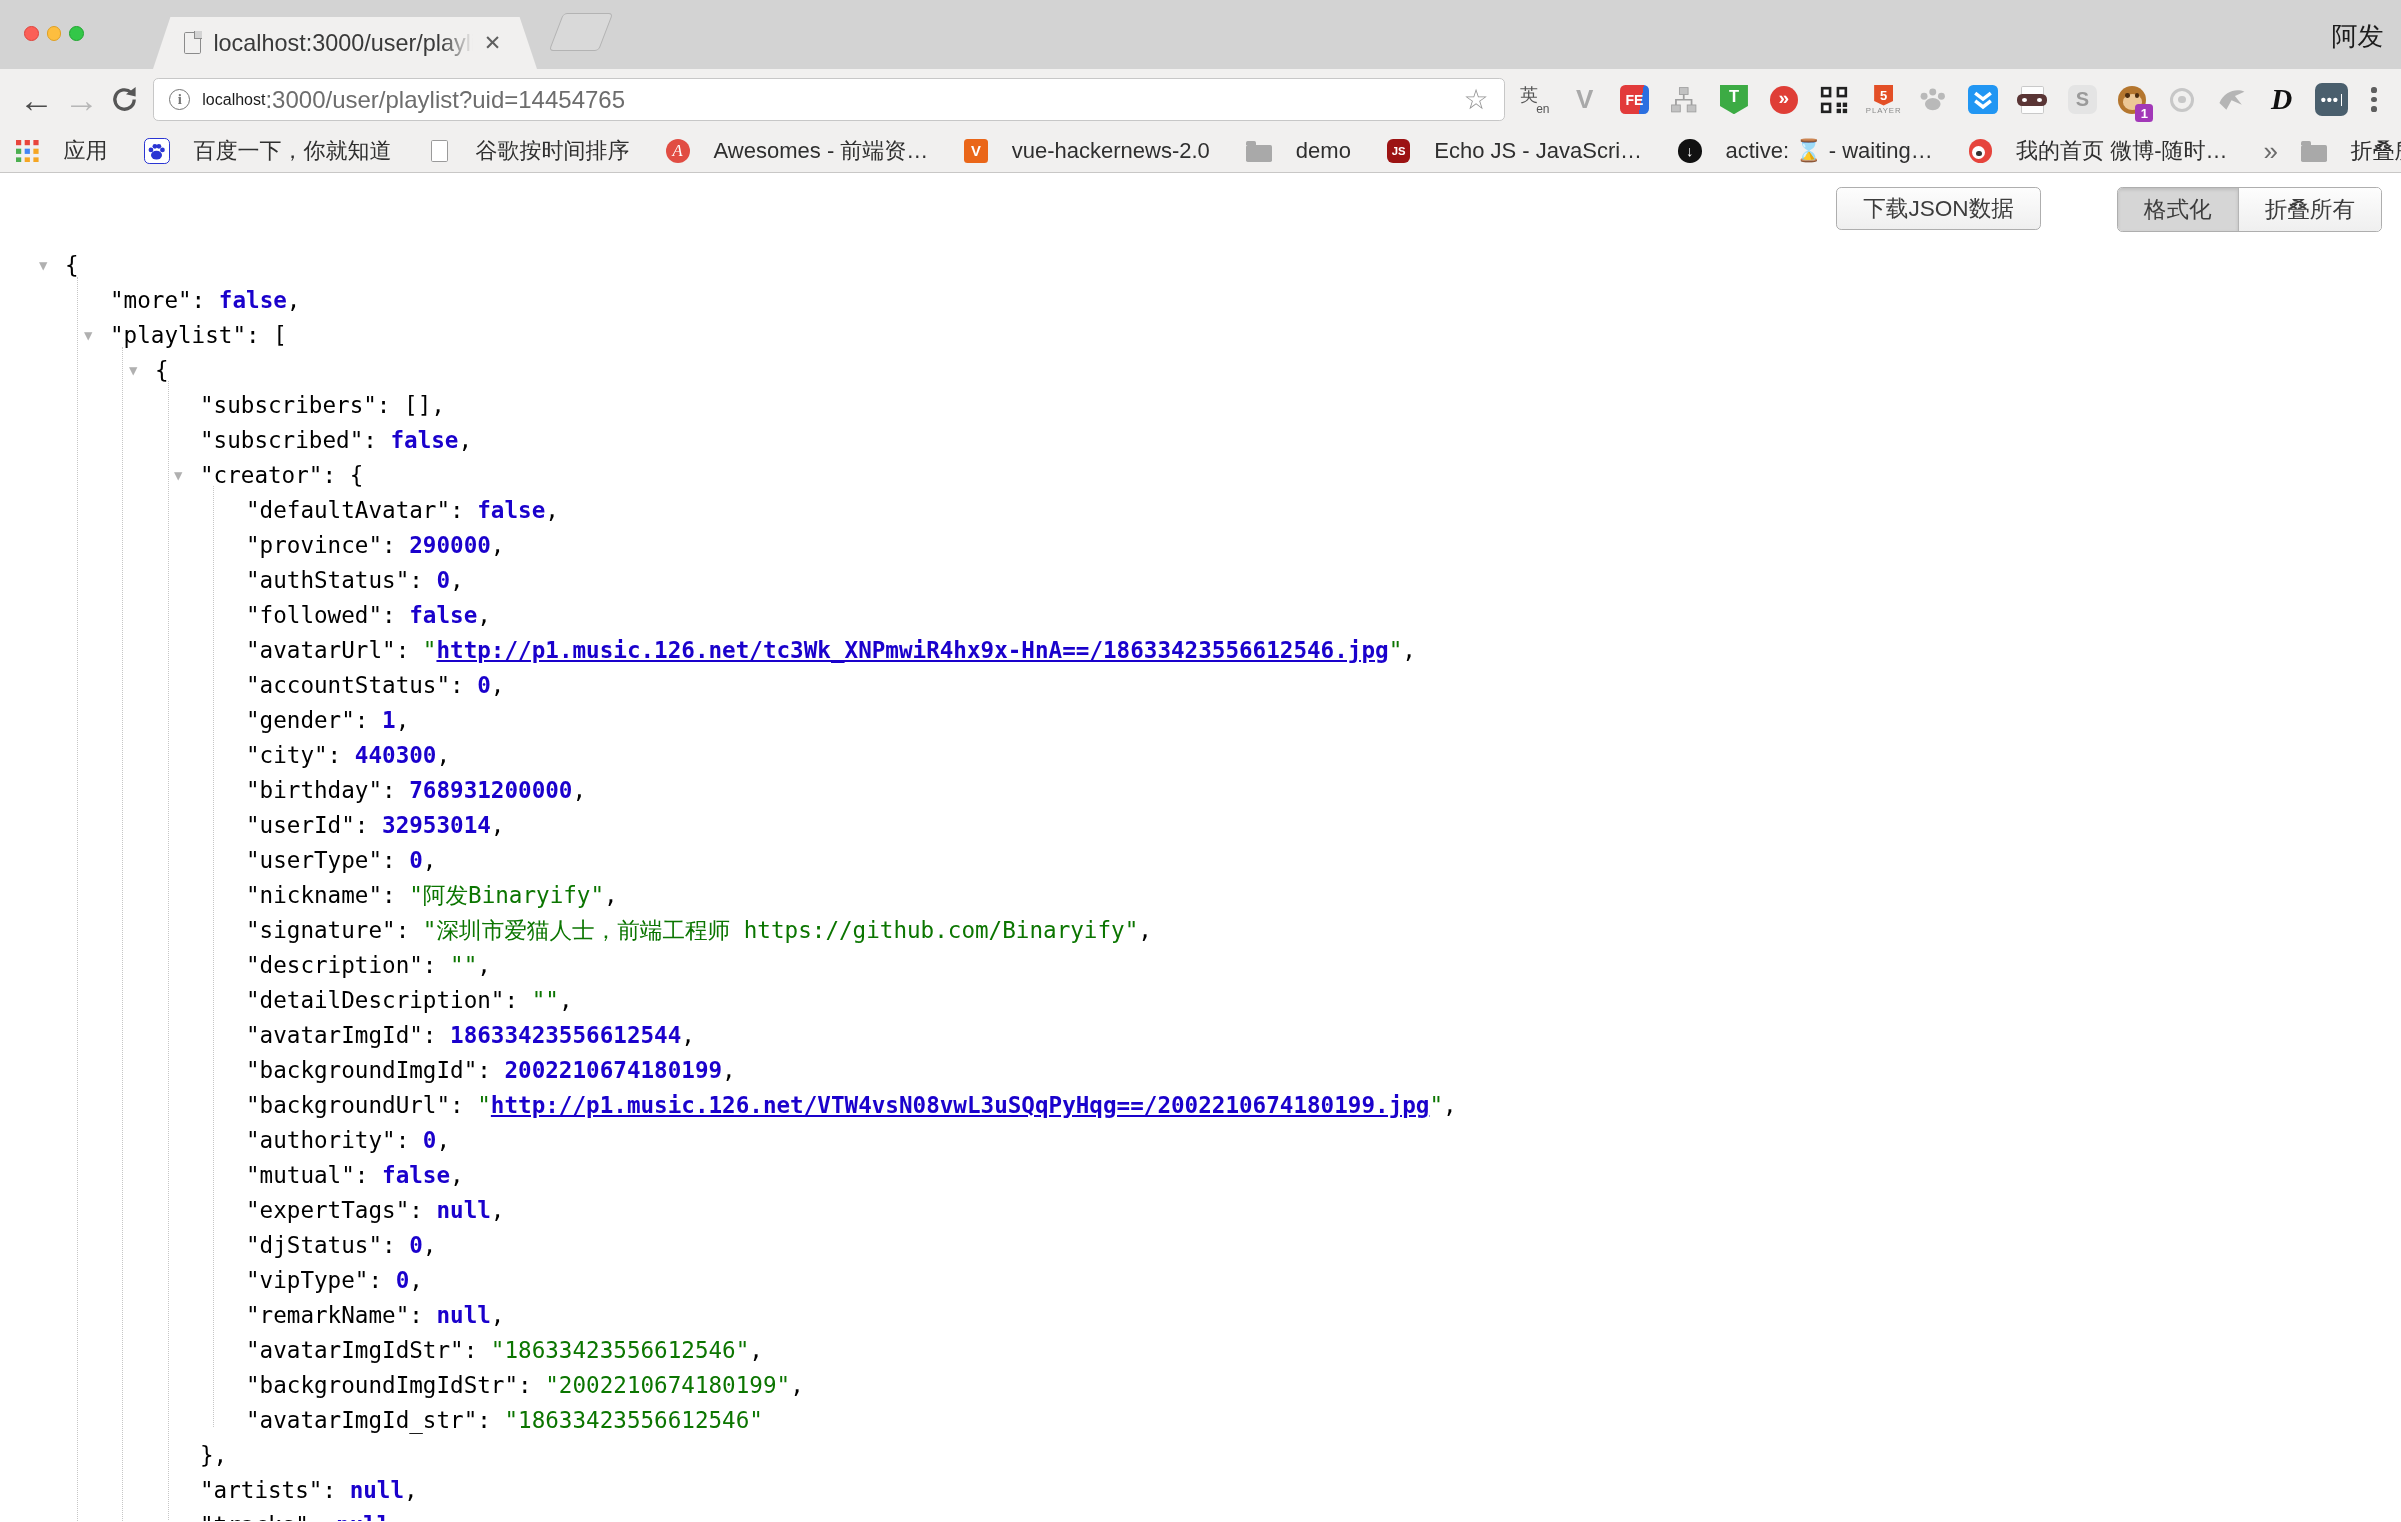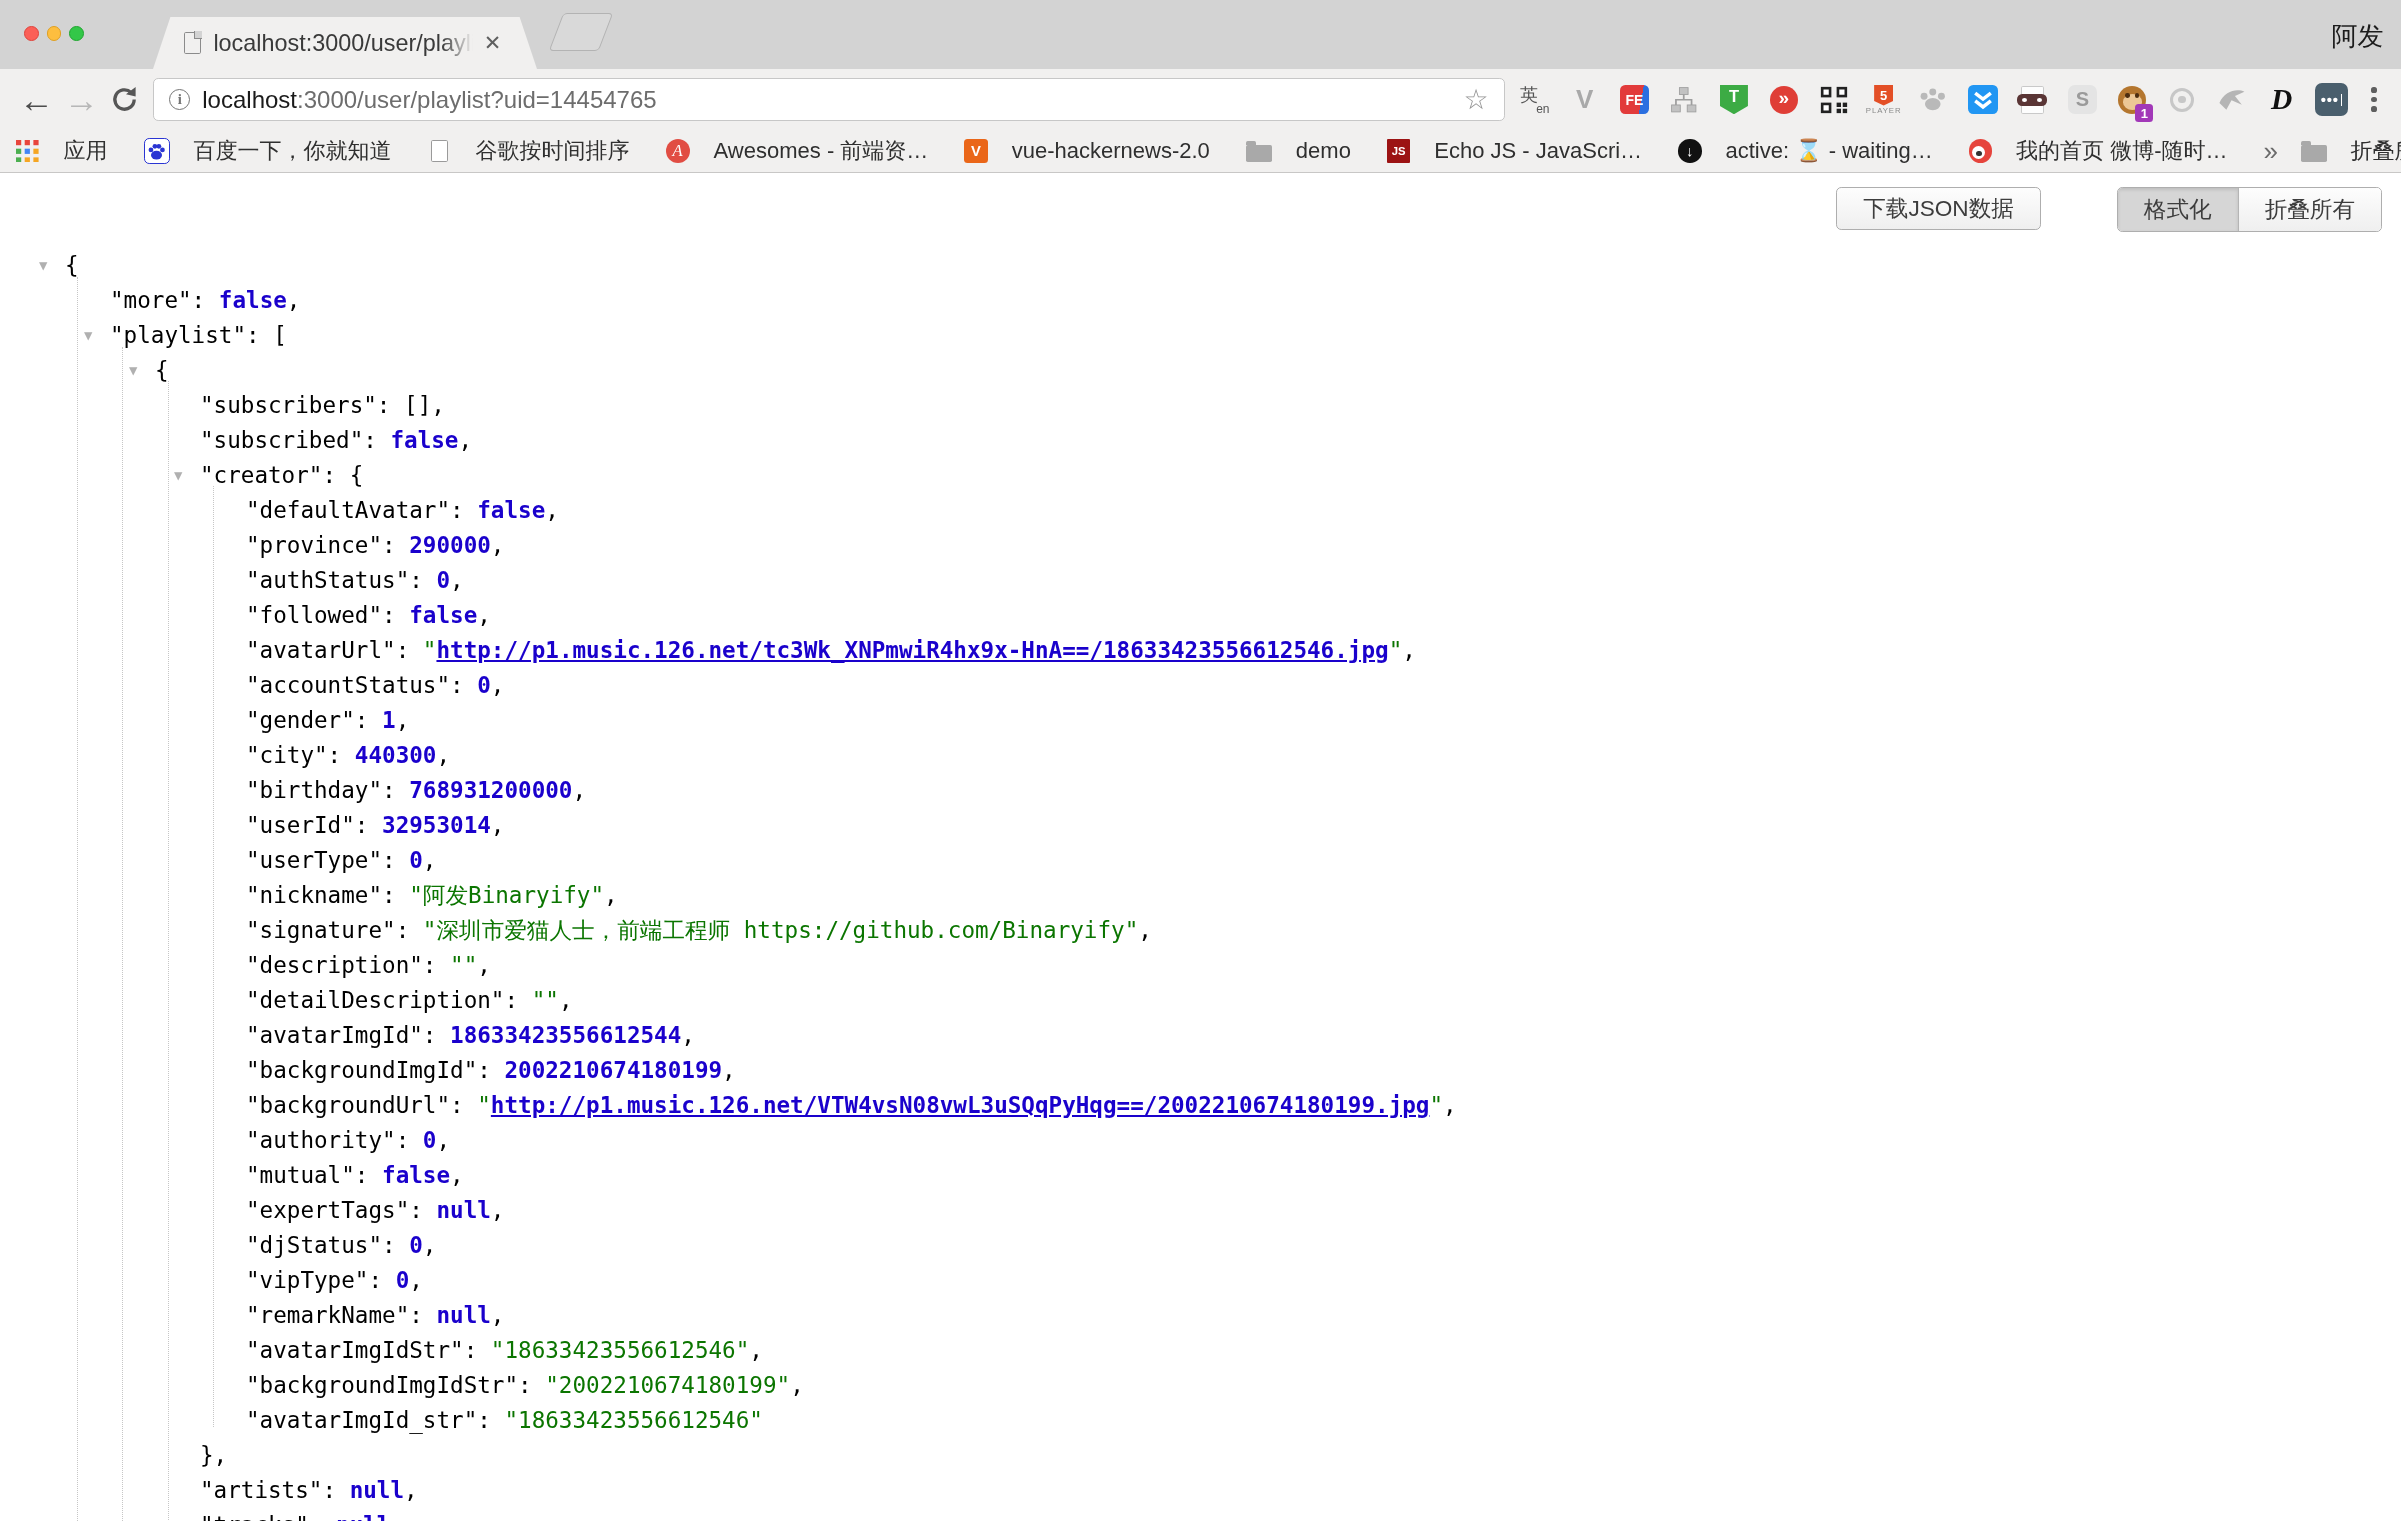--- a/index.html
+++ b/index.html
@@ -30,21 +30,21 @@
   
   .toolbar { height:61px; background:#f1f0ef; display:flex; align-items:center; padding:0 14px; }
   .navbtn { font-size:35px; line-height:1; width:45px; text-align:center; flex:none; }
   .back { color:#4d4d4d; } .fwd { color:#b7b7b7; }
   .reload { width:40px; flex:none; display:flex; justify-content:center; }
   .omnibox { flex:1; height:43px; background:#fff; border:0.9px solid #c7c7c7; border-radius:5.2px;
     margin:0 12px 0 8.7px; display:flex; align-items:center; padding:0 15.6px; min-width:0; }
   .info-i { width:21px; height:21px; border:1.7px solid #757575; border-radius:50%; color:#757575;
     font-size:14.8px; font-weight:bold; display:grid; place-items:center; flex:none; margin-right:12px;
     font-family:"Liberation Serif", serif; }
-  .url-host { font-size:24px; color:#1b1b1b; }
+  .url-host { font-size:16px; color:#1b1b1b; }
   .url-rest { font-size:24px; color:#6d6d6d; }
   .ob-spacer { flex:1; }
   .star { font-size:28px; color:#939393; }
   .exts { display:flex; align-items:center; gap:14.8px; flex:none; }
   .ext { width:35px; height:38px; display:grid; place-items:center; position:relative; }
 
   .tr-wrap { position:relative; width:29.5px; height:29.5px; }
   .tr-zh { position:absolute; left:0; top:-1.7px; font-size:18px; color:#555; }
   .tr-en { position:absolute; right:0; bottom:-1.7px; font-size:12px; color:#555; }
   .ic-vue { font-size:26px; font-weight:bold; color:#a9a9a9; }
@@ -91,21 +91,21 @@
     display:grid; place-items:center; }
   .ic-page { width:17.4px; height:22.6px; background:#fff; border:1.7px solid #9a9a9a; border-radius:1.7px; }
   .ic-awe { width:24px; height:24px; border-radius:50%; background:#e14d43; color:#fff;
     font-family:"Liberation Serif",serif; font-style:italic; font-size:16.5px; display:grid; place-items:center; }
   .ic-vuehn { width:23.4px; height:23.4px; border-radius:3.5px; background:#ea6618; color:#fff; font-size:14.8px;
     font-weight:bold; display:grid; place-items:center; }
   .folder { width:26px; height:16.5px; background:#a9a9a9; border-radius:1.7px; position:relative; margin-top:5.2px; }
   .folder:before { content:""; position:absolute; top:-4.3px; left:0; width:10.4px; height:4.3px; background:#a9a9a9;
     border-radius:1.7px 1.7px 0 0; }
   .ic-js { width:23.4px; height:23.4px; background:#9c1313; color:#fff; font-size:11.3px; font-weight:bold;
-    display:grid; place-items:center; border-radius:1px; }
+    display:grid; place-items:center; border-radius:6px; }
   .ic-active { width:23.4px; height:23.4px; border-radius:50%; background:#111; color:#fff; font-size:14.8px;
     font-weight:bold; display:grid; place-items:center; }
   .ic-weibo { width:23.4px; height:23.4px; border-radius:50%; background:#e6443c; position:relative; }
   .ic-weibo i { position:absolute; left:3.5px; top:7px; width:13px; height:13px; background:#fff; border-radius:50%; }
   .ic-weibo b { position:absolute; left:7.8px; top:11.3px; width:5.2px; height:5.2px; background:#333; border-radius:50%; }
   .bm-right { margin-left:auto; display:flex; align-items:center; gap:22.6px; }
   .chev { font-size:26px; color:#6b6b6b; }
 
   
   .content { position:relative; height:1348px; background:#fff; overflow:hidden; }

